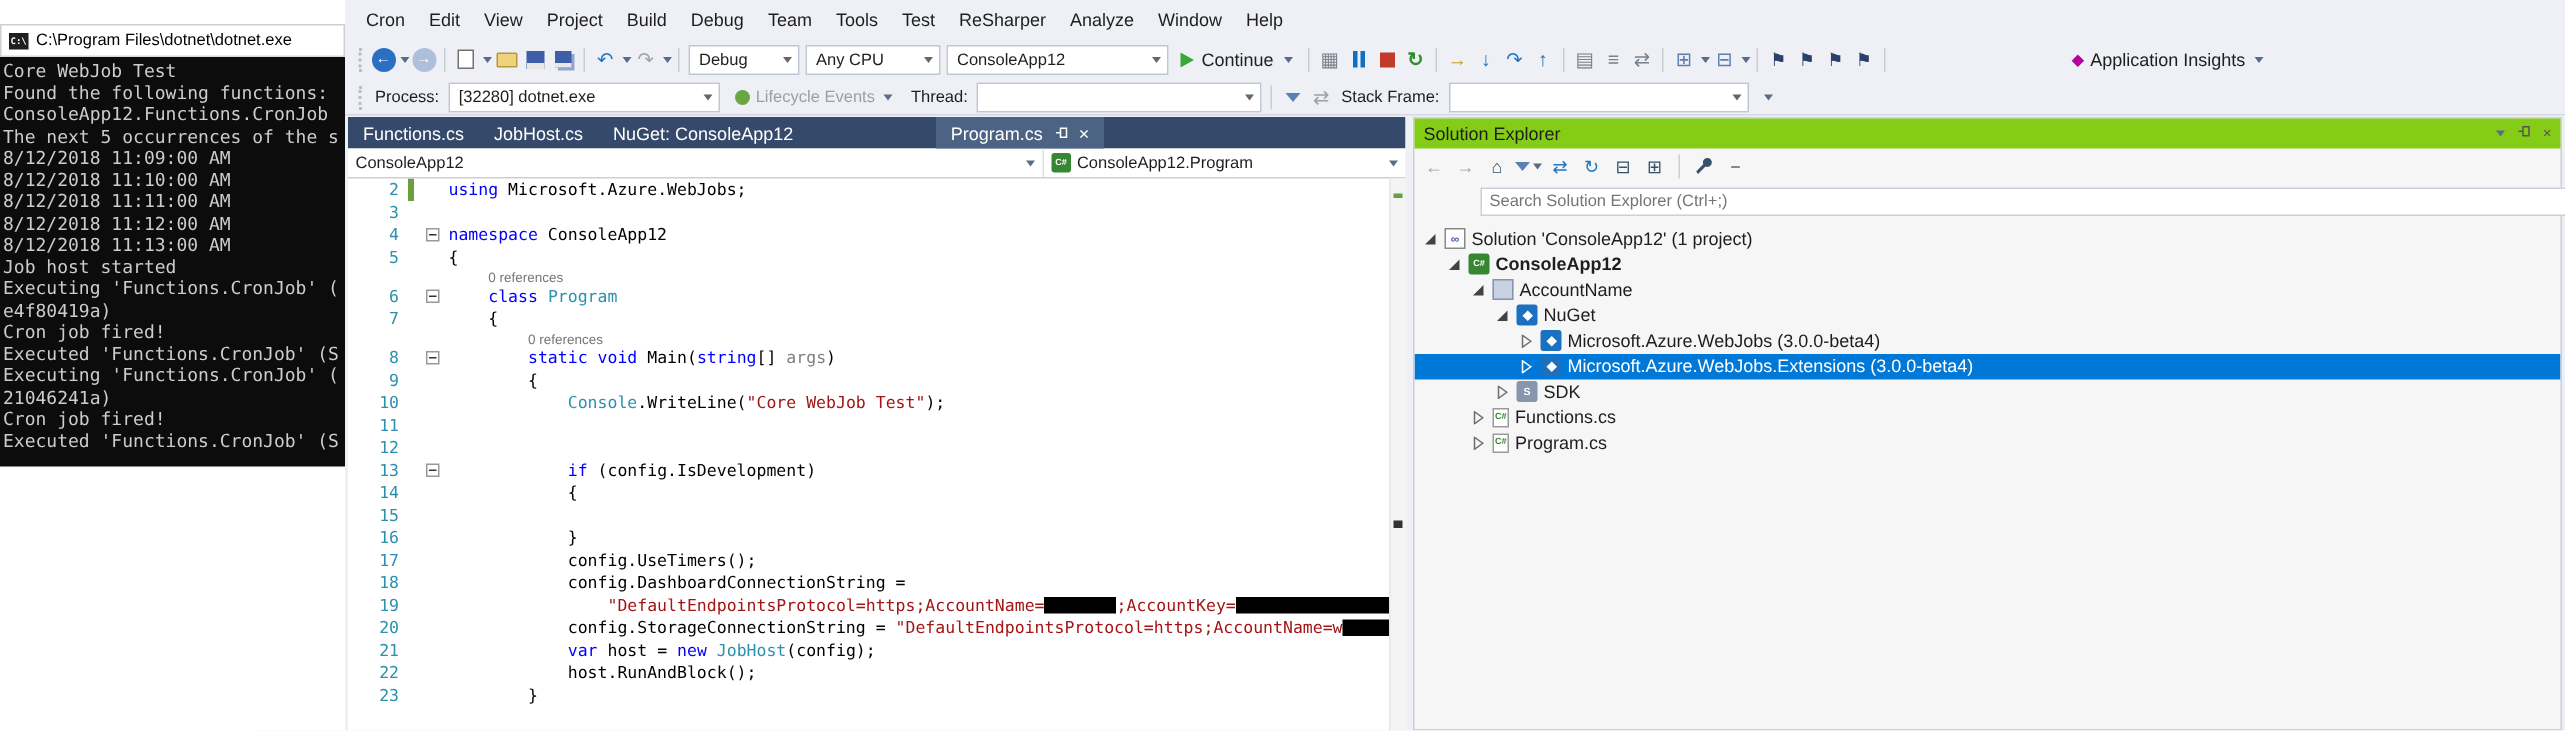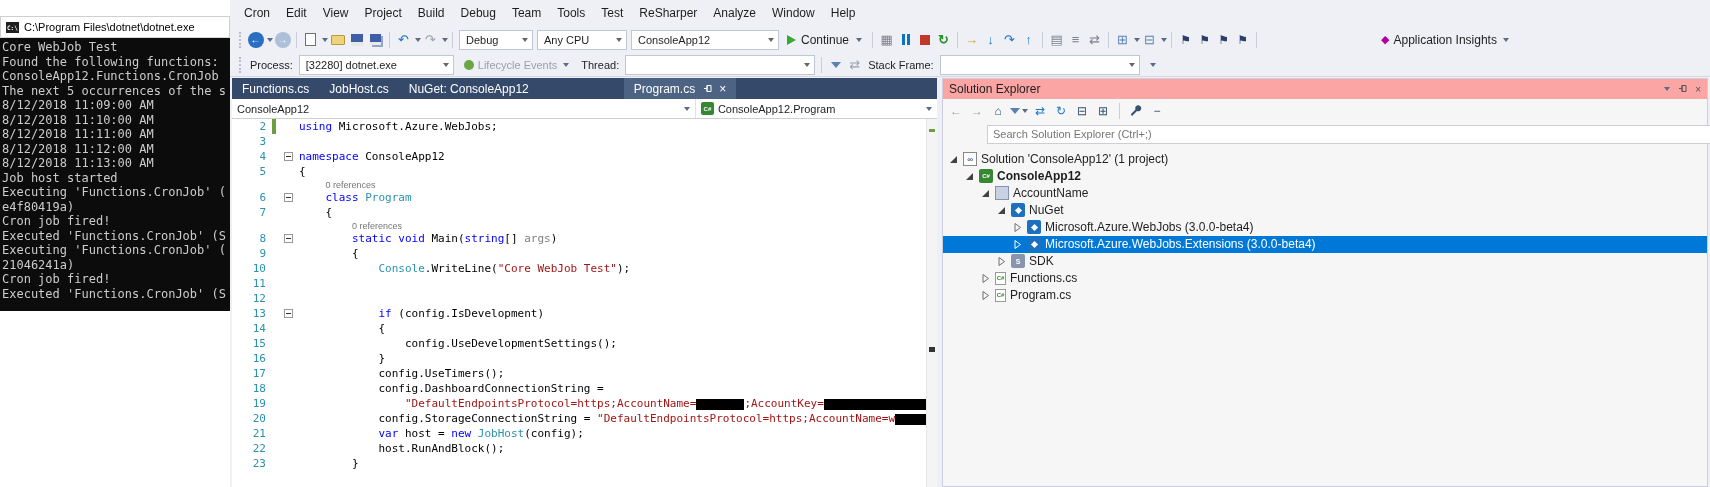--- a/index.html
+++ b/index.html
@@ -74,21 +74,21 @@
   .tk-kw { color:#0000FF; } .tk-ty { color:#2B91AF; } .tk-st { color:#A31515; } .tk-pl { color:#000; } .tk-gy { color:#808080; }
   .tk-redact { display:inline-block; height:11px; background:#000; vertical-align:middle; }
   .lens-row { height:11px; display:flex; align-items:center; }
   .lens-text { font:9px "Liberation Sans",sans-serif; color:#777; }
   .editor-scrollbar { position:absolute; right:0; top:41px; bottom:0; width:11px; background:#F4F4F4; border-left:1px solid #E6E6E6; }
   .sb-mark-green { position:absolute; left:2px; top:10px; width:6px; height:3px; background:#6A9E3F; }
   .sb-mark-dark { position:absolute; left:2px; top:62%; width:6px; height:5px; background:#333; }
 
   
   .solution-explorer { position:absolute; left:712px; top:6px; right:2px; bottom:0; background:#F6F6F6; border:1px solid #CCCEDB; display:flex; flex-direction:column; }
-  .se-title { height:20px; background:#fca5a5; display:flex; align-items:center; padding:0 6px; font-size:12px; color:#1E1E1E; }
+  .se-title { height:20px; background:#84cc16; display:flex; align-items:center; padding:0 6px; font-size:12px; color:#1E1E1E; }
   .se-title-icons { margin-left:auto; display:flex; align-items:center; gap:8px; color:#555; font-size:10px; }
   .se-toolbar { height:24px; display:flex; align-items:center; padding-left:4px; gap:3px; }
   .sei { display:inline-flex; align-items:center; justify-content:center; width:18px; height:18px; font-size:12px; }
   .funnel { width:0; height:0; border-left:5px solid transparent; border-right:5px solid transparent; border-top:6px solid #5B80B2; display:inline-block; }
   .se-search { padding:1px 4px 3px 4px; }
   .se-search input { width:100%; height:19px; border:1px solid #CCCEDB; font:11px "Liberation Sans",sans-serif; color:#767676; padding:0 5px; background:#fff;margin-left:40px; }
   .se-tree { flex:1; overflow:hidden; padding-top:4px; }
   .tree-row { height:17px; display:flex; align-items:center; font-size:12px; color:#1E1E1E; white-space:nowrap; }
   .tree-row.selected { background:#0078D7; color:#fff; }
   .arrow { width:13px; flex:none; display:inline-flex; align-items:center; }
@@ -210,21 +210,21 @@
       <span class="ai-group">
           <span class="ai-icon">◆</span>
           <span>Application Insights</span>
           <span class="car"></span>
         </span>
     </div>
 
     <div class="toolbar toolbar-row2">
       <span class="grip"></span>
       <span class="lbl">Process:</span>
-      <span class="combo" style="width:155px">
+      <span class="combo" style="width:181px">
           <span>[32280] dotnet.exe</span>
           <span class="car"></span>
         </span>
       <span class="lifecycle">
           <span class="ic-leaf"></span>
           <span>Lifecycle Events</span>
           <span class="car"></span>
         </span>
       <span class="lbl">Thread:</span>
       <span class="combo" style="width:190px">
@@ -291,21 +291,21 @@
             <div class="lens-row">
               <span class="lens-text" style="padding-left: 119.96px;">0 references</span>
             </div>
             <div class="code-row"><span class="ln">8</span><span class="chg"></span><span class="fold"><span class="foldbox"></span></span><span class="code"><span class="tk-pl">        </span><span class="tk-kw">static</span><span class="tk-pl"> </span><span class="tk-kw">void</span><span class="tk-pl"> Main(</span><span class="tk-kw">string</span><span class="tk-pl">[] </span><span class="tk-gy">args</span><span class="tk-pl">)</span></span></div>
             <div class="code-row"><span class="ln">9</span><span class="chg"></span><span class="fold"></span><span class="code"><span class="tk-pl">        {</span></span></div>
             <div class="code-row"><span class="ln">10</span><span class="chg"></span><span class="fold"></span><span class="code"><span class="tk-pl">            </span><span class="tk-ty">Console</span><span class="tk-pl">.WriteLine(</span><span class="tk-st">"Core WebJob Test"</span><span class="tk-pl">);</span></span></div>
             <div class="code-row"><span class="ln">11</span><span class="chg"></span><span class="fold"></span></div>
             <div class="code-row"><span class="ln">12</span><span class="chg"></span><span class="fold"></span><span class="code"></span></div>
             <div class="code-row"><span class="ln">13</span><span class="chg"></span><span class="fold"><span class="foldbox"></span></span><span class="code"><span class="tk-pl">            </span><span class="tk-kw">if</span><span class="tk-pl"> (config.IsDevelopment)</span></span></div>
             <div class="code-row"><span class="ln">14</span><span class="chg"></span><span class="fold"></span><span class="code"><span class="tk-pl">            {</span></span></div>
-            <div class="code-row"><span class="ln">15</span><span class="chg"></span><span class="fold"></span><span class="code"><span class="tk-pl">                config.UseDevelopmentSettings();</span></span></div>
+            <div class="code-row"><span class="ln">15</span><span class="chg"></span><span class="fold"></span></div>
             <div class="code-row"><span class="ln">16</span><span class="chg"></span><span class="fold"></span><span class="code"><span class="tk-pl">            }</span></span></div>
             <div class="code-row"><span class="ln">17</span><span class="chg"></span><span class="fold"></span><span class="code"><span class="tk-pl">            config.UseTimers();</span></span></div>
             <div class="code-row"><span class="ln">18</span><span class="chg"></span><span class="fold"></span><span class="code"><span class="tk-pl">            config.DashboardConnectionString =</span></span></div>
             <div class="code-row"><span class="ln">19</span><span class="chg"></span><span class="fold"></span><span class="code"><span class="tk-pl">                </span><span class="tk-st">"DefaultEndpointsProtocol=https;AccountName=</span><span class="tk-redact" style="width: 48px;"></span><span class="tk-st">;AccountKey=</span><span class="tk-redact" style="width: 165px;"></span></span></div>
             <div class="code-row"><span class="ln">20</span><span class="chg"></span><span class="fold"></span><span class="code"><span class="tk-pl">            config.StorageConnectionString = </span><span class="tk-st">"DefaultEndpointsProtocol=https;AccountName=w</span><span class="tk-redact" style="width: 118px;"></span></span></div>
             <div class="code-row"><span class="ln">21</span><span class="chg"></span><span class="fold"></span><span class="code"><span class="tk-pl">            </span><span class="tk-kw">var</span><span class="tk-pl"> host = </span><span class="tk-kw">new</span><span class="tk-pl"> </span><span class="tk-ty">JobHost</span><span class="tk-pl">(config);</span></span></div>
             <div class="code-row"><span class="ln">22</span><span class="chg"></span><span class="fold"></span><span class="code"><span class="tk-pl">            host.RunAndBlock();</span></span></div>
             <div class="code-row"><span class="ln">23</span><span class="chg"></span><span class="fold"></span><span class="code"><span class="tk-pl">        }</span></span></div>
           </div>
         <div class="editor-scrollbar">

